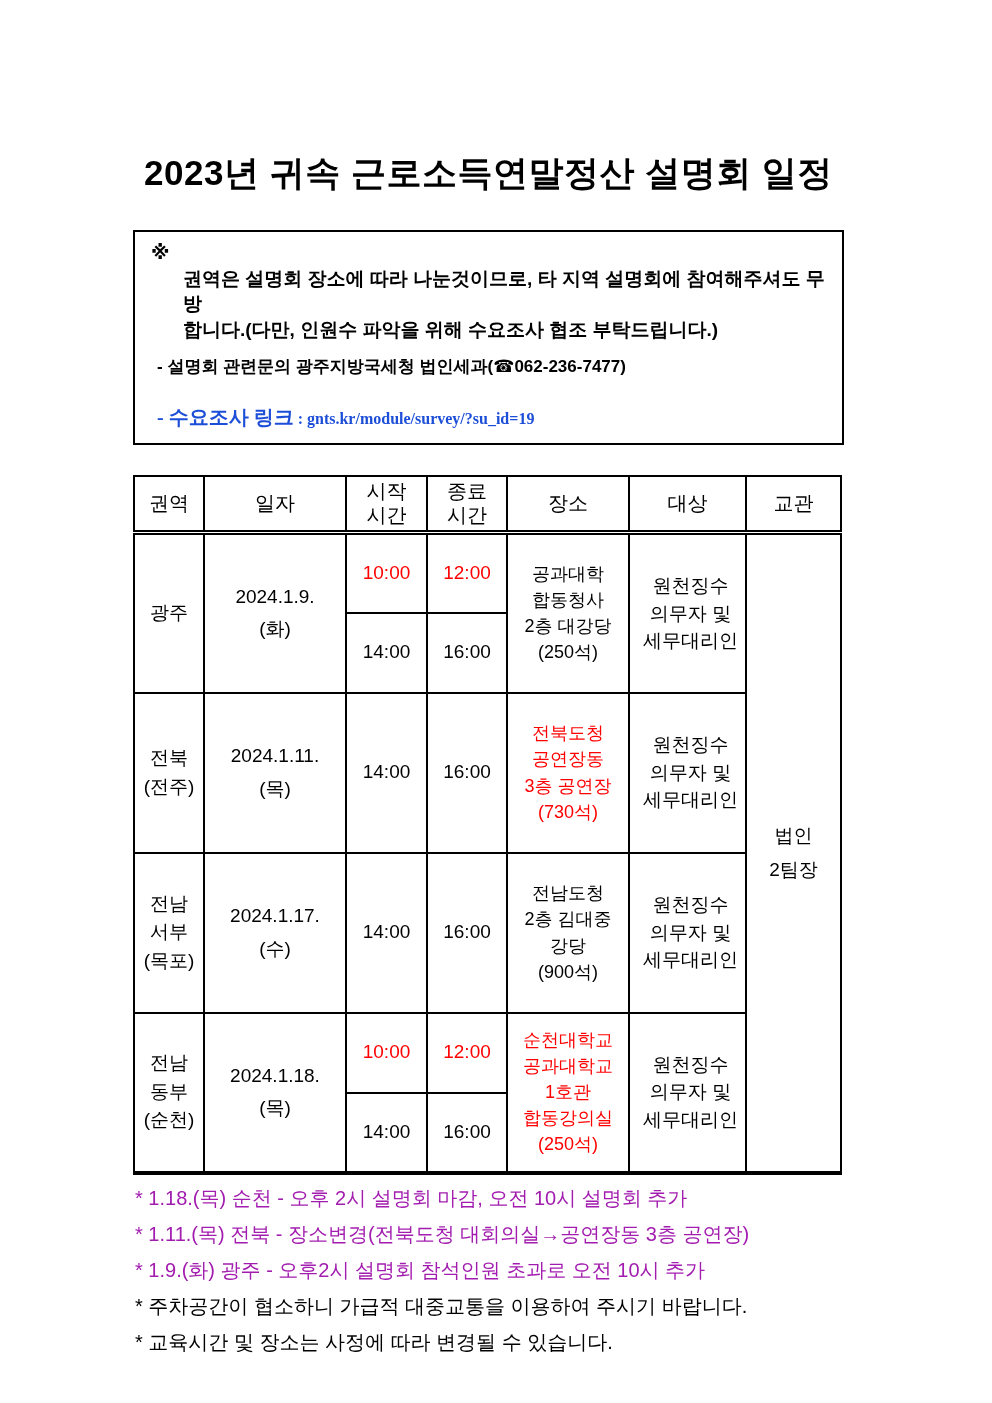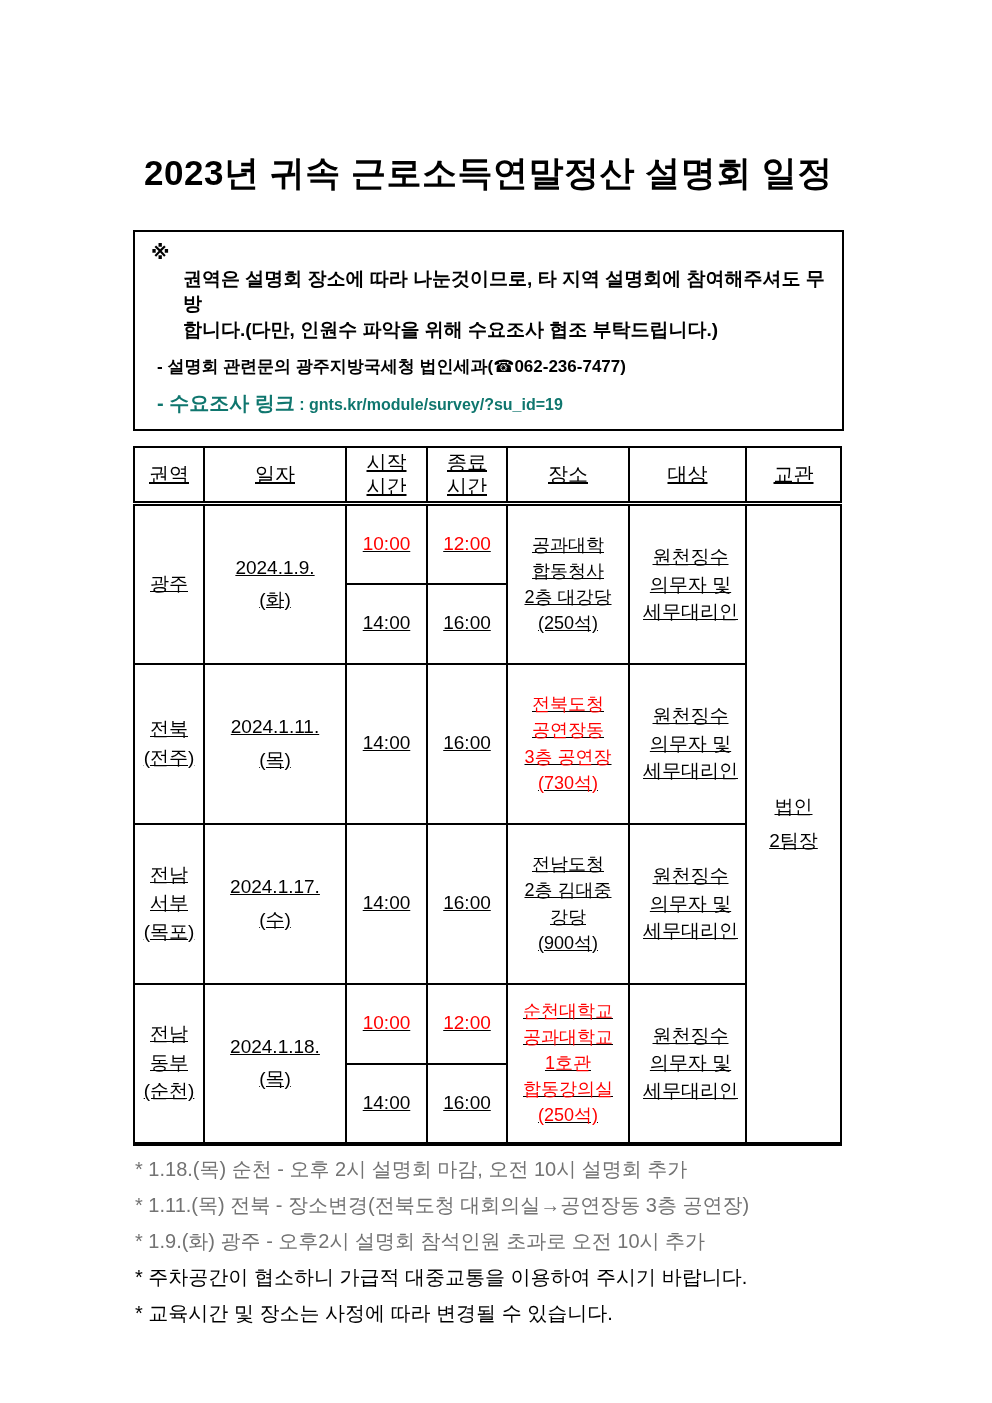--- a/index.html
+++ b/index.html
@@ -49,36 +49,36 @@
     top: 0;
     font-weight: 700;
   }
   .notice-contact {
     margin-top: 12px;
     padding-left: 14px;
     font-weight: 700;
     font-size: 17px;
   }
   .notice-survey {
-    margin-top: 12px;
+    margin-top: 26px;
     padding-left: 14px;
-    color: #0f766e;
-    font-weight: 700;
+    color: #1d4ed8;
+    font-weight: 700;
+    font-family: Liberation Serif, serif;
   }
   .notice-survey .survey-label { font-size: 20px; }
   .notice-survey .survey-url   { font-size: 16px; }
   
   table.schedule-table {
-    margin-top: 15px;
+    margin-top: 30px;
     border-collapse: collapse;
     table-layout: fixed;
     width: 707px;
     border: 2px solid #000000;
     border-bottom: 4px solid #000000;
-    text-decoration: underline;
   }
   .schedule-table th,
   .schedule-table td {
     border: 2px solid #000000;
     text-align: center;
     vertical-align: middle;
     white-space: pre-line;
     padding: 0;
     overflow: hidden;
   }
@@ -98,21 +98,21 @@
   td.instructor-cell { line-height: 1.8; }
   .red { color: #ff0000; }
   
   .footnotes { margin-top: 12px; padding-left: 2px; }
   .footnote {
     font-size: 20px;
     line-height: 23px;
     margin-bottom: 13px;
     white-space: nowrap;
   }
-  .footnote.red { color: #737373; }
+  .footnote.red { color: #a21caf; }
   .footnote.indent { padding-left: 132px; font-size: 19px; }
 </style>
 </head>
 <body>
 
 <div class="content">
 
   <div class="doc-title">2023년 귀속 근로소득연말정산 설명회 일정</div>
 
   <div class="notice-box">

